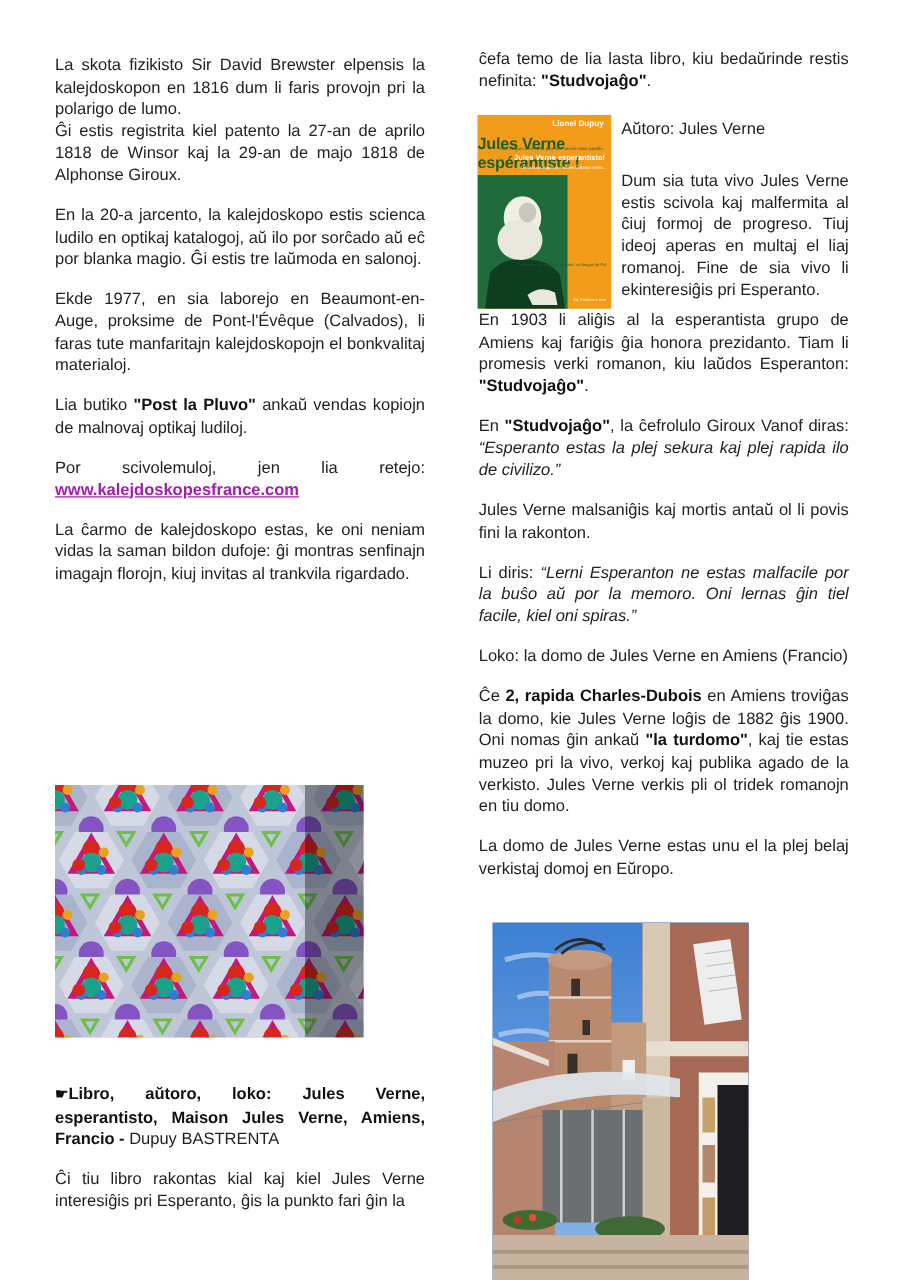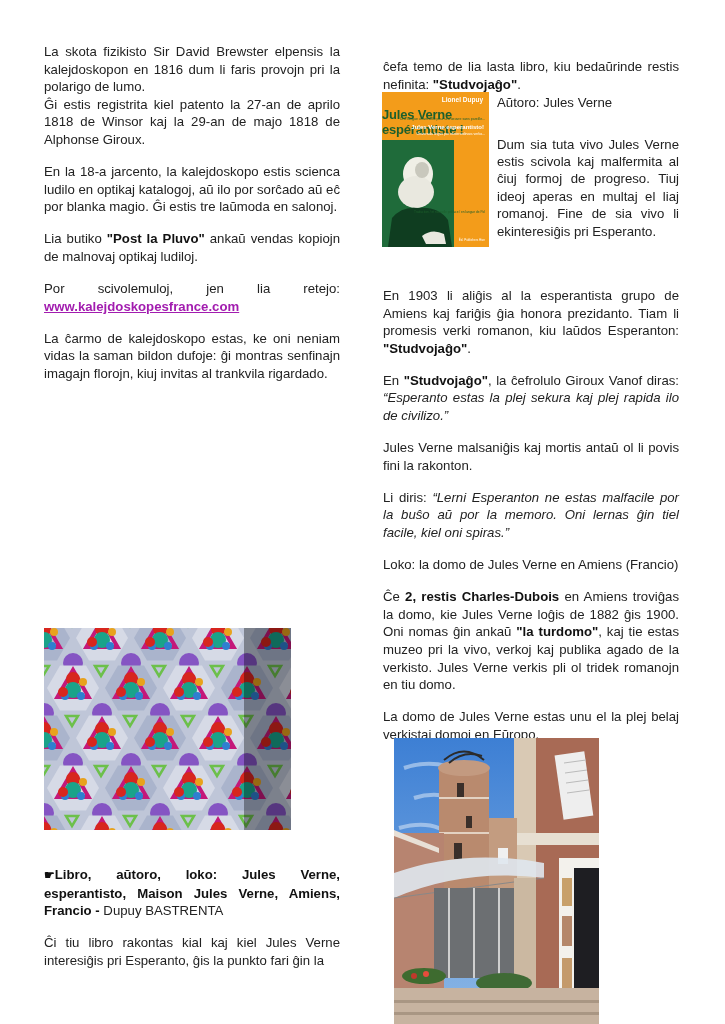--- a/index.html
+++ b/index.html
@@ -1,20 +1,20 @@
 <!DOCTYPE html>
 <html><head>
 <meta charset="utf-8">
 <style>
   html, body { margin: 0; padding: 0; background: #ffffff; }
   body { width: 725px; height: 1024px; position: relative; overflow: hidden;
          font-family: "Liberation Sans", sans-serif; color: #222222; }
   .col { position: absolute; font-size: 13.2px; line-height: 17.6px; text-align: justify; }
   .col-left { left: 44px; top: 43px; width: 296px; }
-  .col-right { left: 383px; top: 58px; width: 296px; }
+  .col-right { left: 383px; top: 38px; width: 296px; }
   .col p { margin: 0 0 14.5px 0; }
   b { font-weight: bold; color: #111; }
   i { font-style: italic; }
   a.link { color: #a21caf; font-weight: bold; text-decoration: underline; }
   .pointer { font-size: 12px; }
 
   
   .kaleido { position: absolute; left: 44px; top: 628px; width: 247px; height: 202px; overflow: hidden;
              background: #b9c2d6; }
   .kaleido svg { display: block; }
@@ -35,21 +35,22 @@
   .house svg { display: block; }
 </style>
 </head>
 <body>
 
 <div class="col col-left">
   <p>
     <span>La skota fizikisto Sir David Brewster elpensis la kalejdoskopon en 1816 dum li faris provojn pri la polarigo de lumo.</span><br>
     <span> Ĝi estis registrita kiel patento la 27-an de aprilo 1818 de Winsor kaj la 29-an de majo 1818 de Alphonse Giroux.</span>
   </p>
-  <p>En la 18-a jarcento, la kalejdoskopo estis scienca ludilo en optikaj katalogoj, aŭ ilo por sorĉado aŭ eĉ por blanka magio. Ĝi estis tre laŭmoda en salonoj.</p>
+  <p>En la 20-a jarcento, la kalejdoskopo estis scienca ludilo en optikaj katalogoj, aŭ ilo por sorĉado aŭ eĉ por blanka magio. Ĝi estis tre laŭmoda en salonoj.</p>
+  <p>Ekde 1977, en sia laborejo en Beaumont-en-Auge, proksime de Pont-l'Évêque (Calvados), li faras tute manfaritajn kalejdoskopojn el bonkvalitaj materialoj.</p>
   <p><span>Lia butiko </span><b>"Post la Pluvo"</b><span> ankaŭ vendas kopiojn de malnovaj optikaj ludiloj.</span></p>
   <p><span>Por scivolemuloj, jen lia retejo: </span><a class="link" href="#">www.kalejdoskopesfrance.com</a></p>
   <p>La ĉarmo de kalejdoskopo estas, ke oni neniam vidas la saman bildon dufoje: ĝi montras senfinajn imagajn florojn, kiuj invitas al trankvila rigardado.</p>
 </div>
 
 <div class="kaleido">
   <svg id="kaleido-svg" width="247" height="202" viewBox="0 0 247 202">
       <rect width="247" height="202" fill="#bfc6d8"></rect>
       <g>
         <polygon points="-3.0,-40.0 -16.0,-17.5 -42.0,-17.5 -55.0,-40.0 -42.0,-62.5 -16.0,-62.5" fill="#aab4cc"></polygon>
@@ -585,27 +586,27 @@
   </div>
   <div class="note">Traduction / et nouvelle préface / en langue de Pol</div>
   <div class="pub">Éd. Publishers Hive</div>
 </div>
 
 <div class="col" style="left:497px; top:94px; width:182px;">
   <p style="margin-bottom:4px;">Aŭtoro: Jules Verne</p>
   <p style="line-height:17.4px;margin-top:24px;">Dum sia tuta vivo Jules Verne estis scivola kaj malfermita al ĉiuj formoj de progreso. Tiuj ideoj aperas en multaj el liaj romanoj. Fine de sia vivo li ekinteresiĝis pri Esperanto.</p>
 </div>
 
-<div class="col col-right" style="top:247px;margin-top:40px;">
+<div class="col col-right" style="top:247px;">
   <p><span>En 1903 li aliĝis al la esperantista grupo de Amiens kaj fariĝis ĝia honora prezidanto. Tiam li promesis verki romanon, kiu laŭdos Esperanton: </span><b>"Studvojaĝo"</b><span>.</span></p>
   <p><span>En </span><b>"Studvojaĝo"</b><span>, la ĉefrolulo Giroux Vanof diras: </span><i>“Esperanto estas la plej sekura kaj plej rapida ilo de civilizo.”</i></p>
   <p>Jules Verne malsaniĝis kaj mortis antaŭ ol li povis fini la rakonton.</p>
   <p><span>Li diris: </span><i>“Lerni Esperanton ne estas malfacile por la buŝo aŭ por la memoro. Oni lernas ĝin tiel facile, kiel oni spiras.”</i></p>
   <p>Loko: la domo de Jules Verne en Amiens (Francio)</p>
-  <p><span>Ĉe </span><b>2, restis Charles-Dubois</b><span> en Amiens troviĝas la domo, kie Jules Verne loĝis de 1882 ĝis 1900. Oni nomas ĝin ankaŭ </span><b>"la turdomo"</b><span>, kaj tie estas muzeo pri la vivo, verkoj kaj publika agado de la verkisto. Jules Verne verkis pli ol tridek romanojn en tiu domo.</span></p>
+  <p><span>Ĉe </span><b>2, rapida Charles-Dubois</b><span> en Amiens troviĝas la domo, kie Jules Verne loĝis de 1882 ĝis 1900. Oni nomas ĝin ankaŭ </span><b>"la turdomo"</b><span>, kaj tie estas muzeo pri la vivo, verkoj kaj publika agado de la verkisto. Jules Verne verkis pli ol tridek romanojn en tiu domo.</span></p>
   <p>La domo de Jules Verne estas unu el la plej belaj verkistaj domoj en Eŭropo.</p>
 </div>
 
 <div class="house">
   <svg width="205" height="286" viewBox="0 0 205 286">
     <defs>
       <linearGradient id="sky" x1="0" y1="0" x2="0" y2="1">
         <stop offset="0" stop-color="#3d7fd4"></stop>
         <stop offset="1" stop-color="#8db8e6"></stop>
       </linearGradient>

